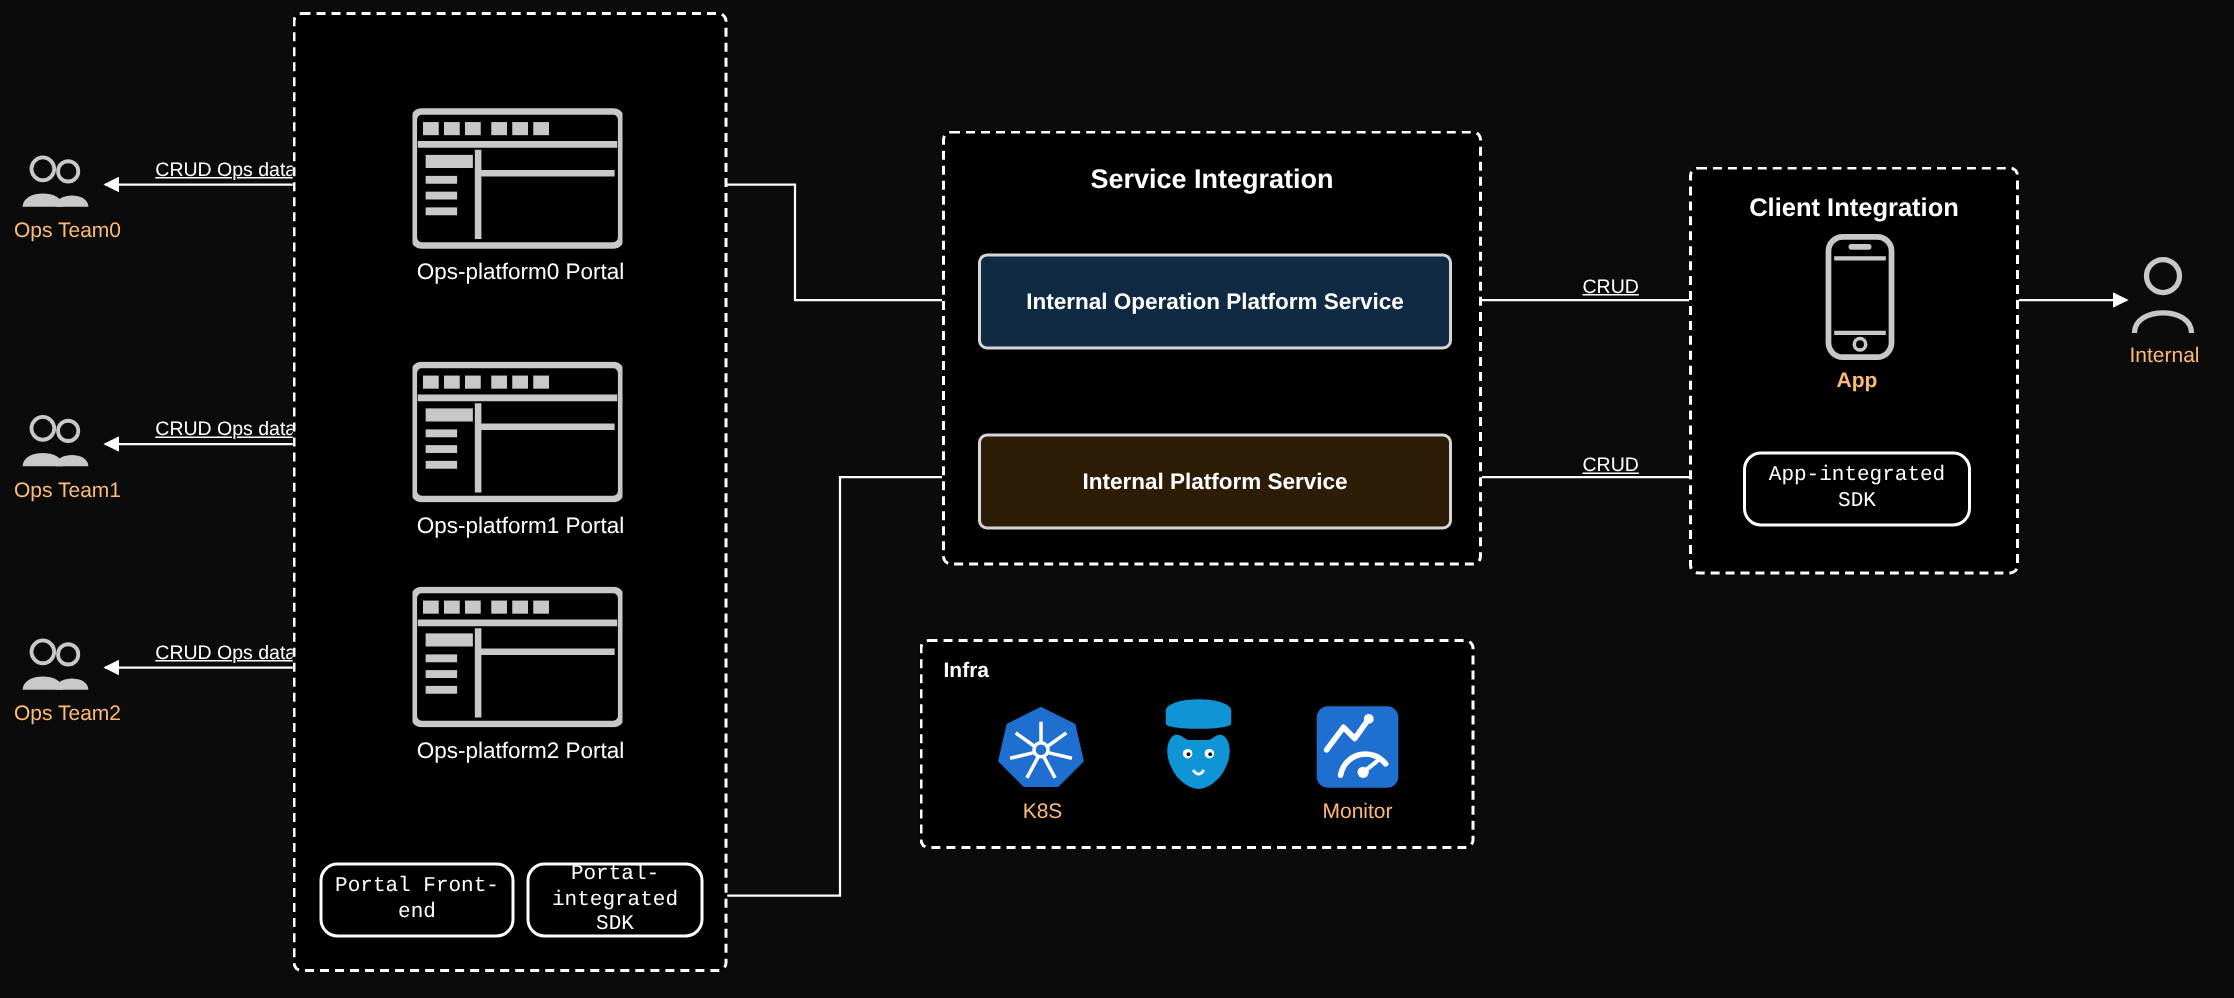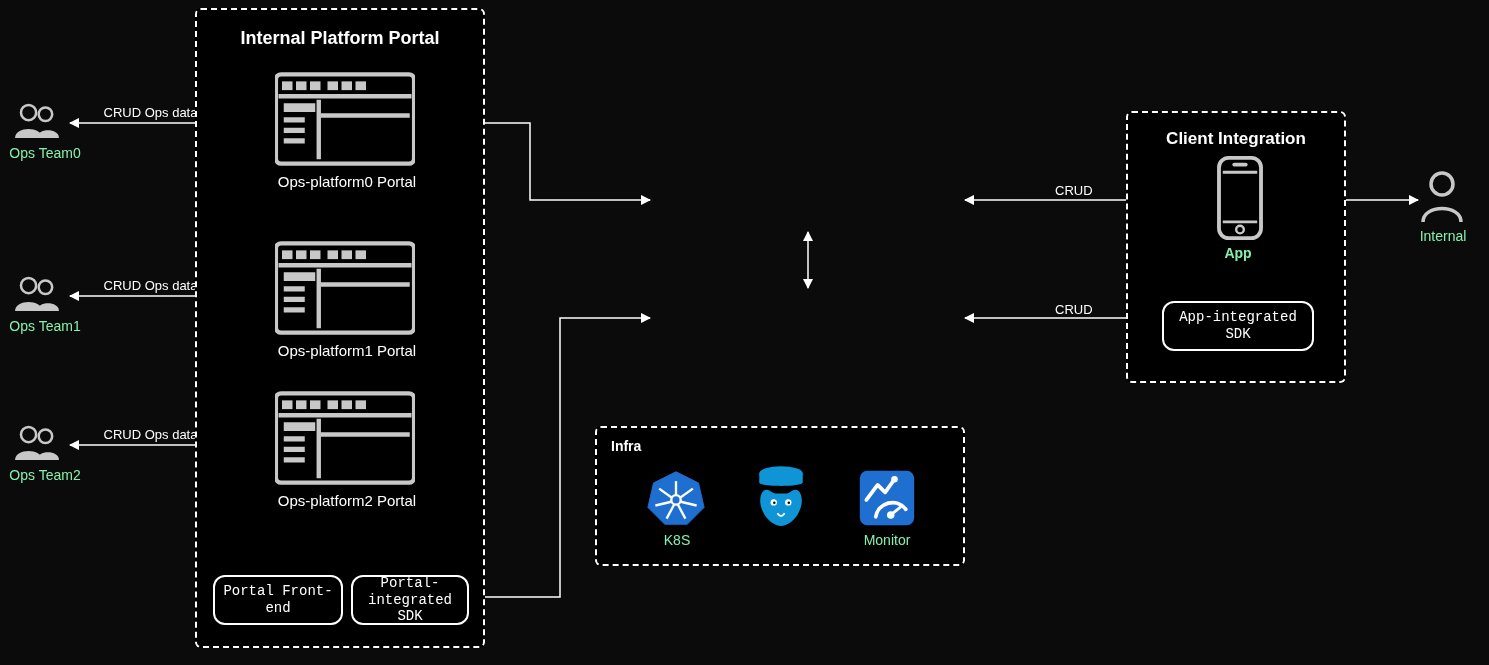--- a/index.html
+++ b/index.html
@@ -26,25 +26,26 @@
     border: 2px dashed #fff;
     border-radius: 6px;
   }
   .heading {
     font-weight: 700;
     text-align: center;
   }
   .label {
     font-size: 14px;
     text-align: center;
-    color: #86efac;
+    color: #fdba74;
   }
   .small-label {
     font-size: 13px;
     color: #fff;
+    text-decoration: underline;
   }
   .browser-label {
     font-weight: 400;
     font-size: 15px;
   }
   .service-box {
     border: 2px solid #fff;
     border-radius: 6px;
     display: flex;
     align-items: center;
@@ -129,21 +130,20 @@
     <svg viewBox="0 0 64 48" width="54" height="42">
       <circle cx="22" cy="14" r="9" fill="none" stroke="#c8c8c8" stroke-width="3"></circle>
       <circle cx="42" cy="16" r="8" fill="none" stroke="#c8c8c8" stroke-width="3"></circle>
       <path d="M6 44 C6 30 38 30 38 44 Z" fill="#c8c8c8"></path>
       <path d="M32 44 C32 32 58 32 58 44 Z" fill="#c8c8c8"></path>
     </svg>
   </div>
   <div class="box label" style="left:0px; top:467px; width:90px;">Ops Team2</div>
 
   <div class="box dashed" style="left:195px; top:8px; width:290px; height:640px; background:#000;">
-    <div class="heading" style="margin-top:18px; font-size:18px;">Internal Platform Portal</div>
 
     <div style="position:absolute; left:78px; top:62px;">
       <svg viewBox="0 0 160 104" width="140" height="94">
         <rect x="1" y="1" width="158" height="102" rx="6" fill="none" stroke="#c8c8c8" stroke-width="5"></rect>
         <rect x="8" y="9" width="12" height="10" fill="#c8c8c8"></rect>
         <rect x="24" y="9" width="12" height="10" fill="#c8c8c8"></rect>
         <rect x="40" y="9" width="12" height="10" fill="#c8c8c8"></rect>
         <rect x="60" y="9" width="12" height="10" fill="#c8c8c8"></rect>
         <rect x="76" y="9" width="12" height="10" fill="#c8c8c8"></rect>
         <rect x="92" y="9" width="12" height="10" fill="#c8c8c8"></rect>
@@ -196,20 +196,27 @@
         <line x1="52" y1="48" x2="154" y2="48" stroke="#c8c8c8" stroke-width="5"></line>
       </svg>
     </div>
     <div class="box browser-label" style="left:60px; top:482px; width:180px; text-align:center;">Ops-platform2 Portal</div>
 
     <div class="box rounded-box" style="left:16px; top:565px; width:130px; height:50px;">Portal Front-end</div>
 
     <div class="box rounded-box" style="left:154px; top:565px; width:118px; height:50px;">Portal-integrated SDK</div>
   </div>
 
+  <div class="box dashed" style="left:628px; top:87px; width:360px; height:290px; background:#000;">
+    <div class="heading" style="margin-top:20px; font-size:18px;">Service Integration</div>
+
+    <div class="box service-box" style="left:22px; top:80px; width:316px; height:64px; background:#102a43; border-color:#d6d6d6;">Internal Operation Platform Service</div>
+
+    <div class="box service-box" style="left:22px; top:200px; width:316px; height:64px; background:#2d1d06; border-color:#d6d6d6;">Internal Platform Service</div>
+  </div>
 
   <div class="box dashed" style="left:1126px; top:111px; width:220px; height:272px; background:#000;">
     <div class="heading" style="margin-top:16px; font-size:17px;">Client Integration</div>
 
     <div style="position:absolute; left:88px; top:42px;">
       <svg viewBox="0 0 50 90" width="48" height="86">
         <rect x="3" y="3" width="44" height="84" rx="10" fill="none" stroke="#c8c8c8" stroke-width="4"></rect>
         <line x1="7" y1="18" x2="43" y2="18" stroke="#c8c8c8" stroke-width="3"></line>
         <line x1="7" y1="70" x2="43" y2="70" stroke="#c8c8c8" stroke-width="3"></line>
         <circle cx="25" cy="78" r="4" fill="none" stroke="#c8c8c8" stroke-width="2.5"></circle>
@@ -222,21 +229,21 @@
   </div>
 
   <div class="box" style="left:1418px; top:170px;">
     <svg viewBox="0 0 48 56" width="48" height="56">
       <circle cx="24" cy="14" r="11" fill="none" stroke="#c8c8c8" stroke-width="3.5"></circle>
       <path d="M5 52 C5 34 43 34 43 52" fill="none" stroke="#c8c8c8" stroke-width="3.5"></path>
     </svg>
   </div>
   <div class="box label" style="left:1398px; top:228px; width:90px;">Internal</div>
 
-  <div class="box dashed" style="left:595px; top:426px; width:370px; height:140px; background:#000;">
+  <div class="box dashed" style="left:613px; top:426px; width:370px; height:140px; background:#000;">
     <div style="position:absolute; left:14px; top:10px; font-weight:700; font-size:14px;">Infra</div>
 
     <div style="position:absolute; left:49px; top:40px;">
       <svg viewBox="0 0 64 64" width="60" height="60">
         <polygon points="32,4 56,16 62,42 44,60 20,60 2,42 8,16" fill="#1f6fd0" stroke="#1f6fd0"></polygon>
         <circle cx="32" cy="34" r="5" fill="none" stroke="#fff" stroke-width="2.5"></circle>
         <g stroke="#fff" stroke-width="2.5">
           <line x1="32" y1="29" x2="32" y2="14"></line>
           <line x1="36" y1="32" x2="50" y2="22"></line>
           <line x1="37" y1="36" x2="54" y2="40"></line>

